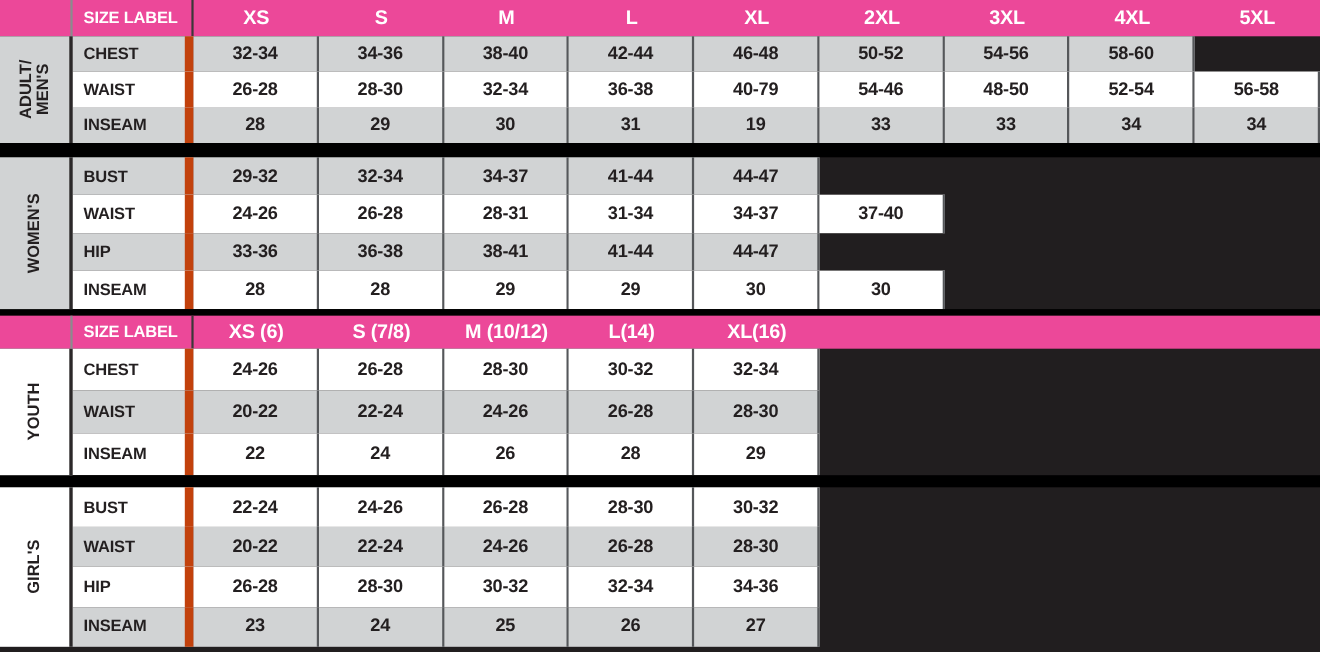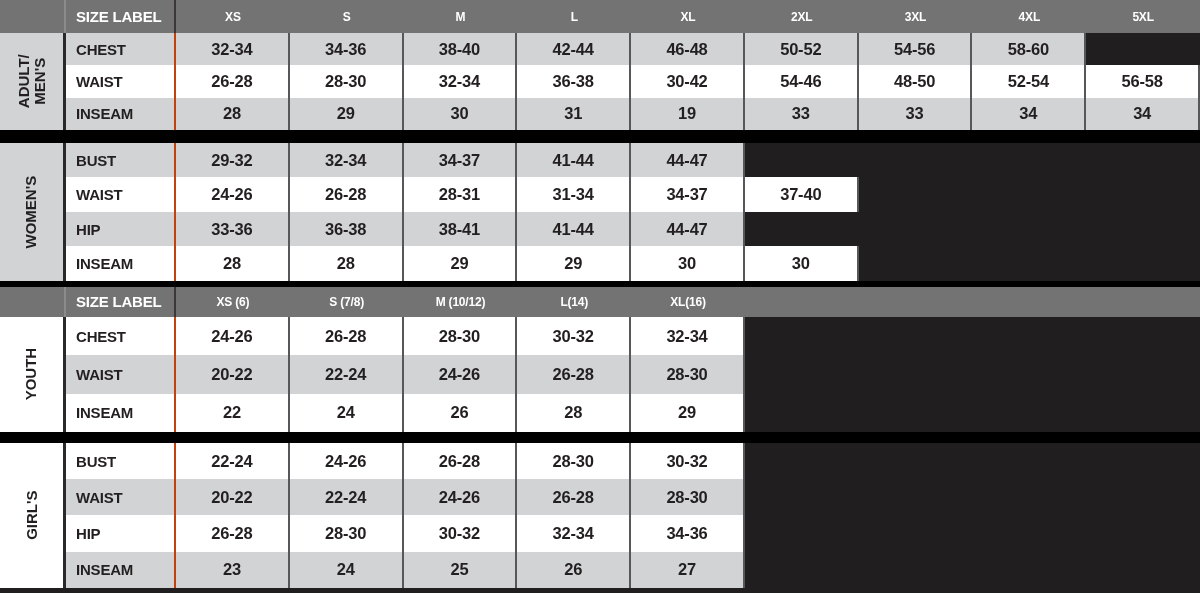--- a/index.html
+++ b/index.html
@@ -9,31 +9,31 @@
     font-family:"Liberation Sans", sans-serif;
     overflow:hidden;
     position:relative;
   }
   #chart{width:1200px;height:593px;display:flex;flex-direction:column;}
 
   
   .hrow{
     display:grid;
     grid-template-columns:66px 110px repeat(9,1fr);
-    background:#737373;
+    background:#ec4899;
     align-items:stretch;
   }
   .hrow .corner{border-right:2px solid #8a8c8e;}
   .hrow .hlabel{
     color:#fff;font-weight:700;font-size:15px;letter-spacing:-0.2px;
     display:flex;align-items:center;padding-left:10px;
     border-right:2px solid #3c3839;
   }
   .hcell{
-    color:#fff;font-weight:700;font-size:12px;letter-spacing:-0.2px;
+    color:#fff;font-weight:700;font-size:18px;letter-spacing:-0.2px;
     display:flex;align-items:center;justify-content:center;
   }
 
   .section{display:flex;flex-direction:row;}
   .seclabel{
     width:66px;flex:0 0 66px;
     border-right:3px solid #2b2829;
     position:relative;
     display:flex;align-items:center;justify-content:center;
     box-sizing:border-box;
@@ -54,21 +54,21 @@
   }
   .row .cell{
     display:flex;align-items:center;justify-content:center;
     font-weight:700;font-size:16.5px;color:#231f20;
     border-right:2px solid #55575a;
     box-sizing:border-box;letter-spacing:-0.2px;
   }
   .row .rowlabel{
     justify-content:flex-start;padding-left:10px;
     font-size:15px;
-    border-right:2px solid #c2410c;
+    border-right:8px solid #c2410c;
   }
   .row.g .cell{background:#d1d3d4;}
   .row.w .cell{background:#ffffff;}
 
   .bar{width:1200px;background:#000000;flex:0 0 auto;}
 
   
   .hrow.top{height:33px;flex:0 0 33px;}
   .sec-mens .row{height:32.33px;}
   .bar.b1{height:13px;}
@@ -114,21 +114,21 @@
           <div class="cell">50-52</div>
           <div class="cell">54-56</div>
           <div class="cell">58-60</div>
         </div>
       <div class="row w">
         <div class="cell rowlabel">WAIST</div>
       <div class="cell">26-28</div>
           <div class="cell">28-30</div>
           <div class="cell">32-34</div>
           <div class="cell">36-38</div>
-          <div class="cell">30-42</div>
+          <div class="cell">40-79</div>
           <div class="cell">54-46</div>
           <div class="cell">48-50</div>
           <div class="cell">52-54</div>
           <div class="cell">56-58</div>
         </div>
       <div class="row g">
         <div class="cell rowlabel">INSEAM</div>
       <div class="cell">28</div>
           <div class="cell">29</div>
           <div class="cell">30</div>

